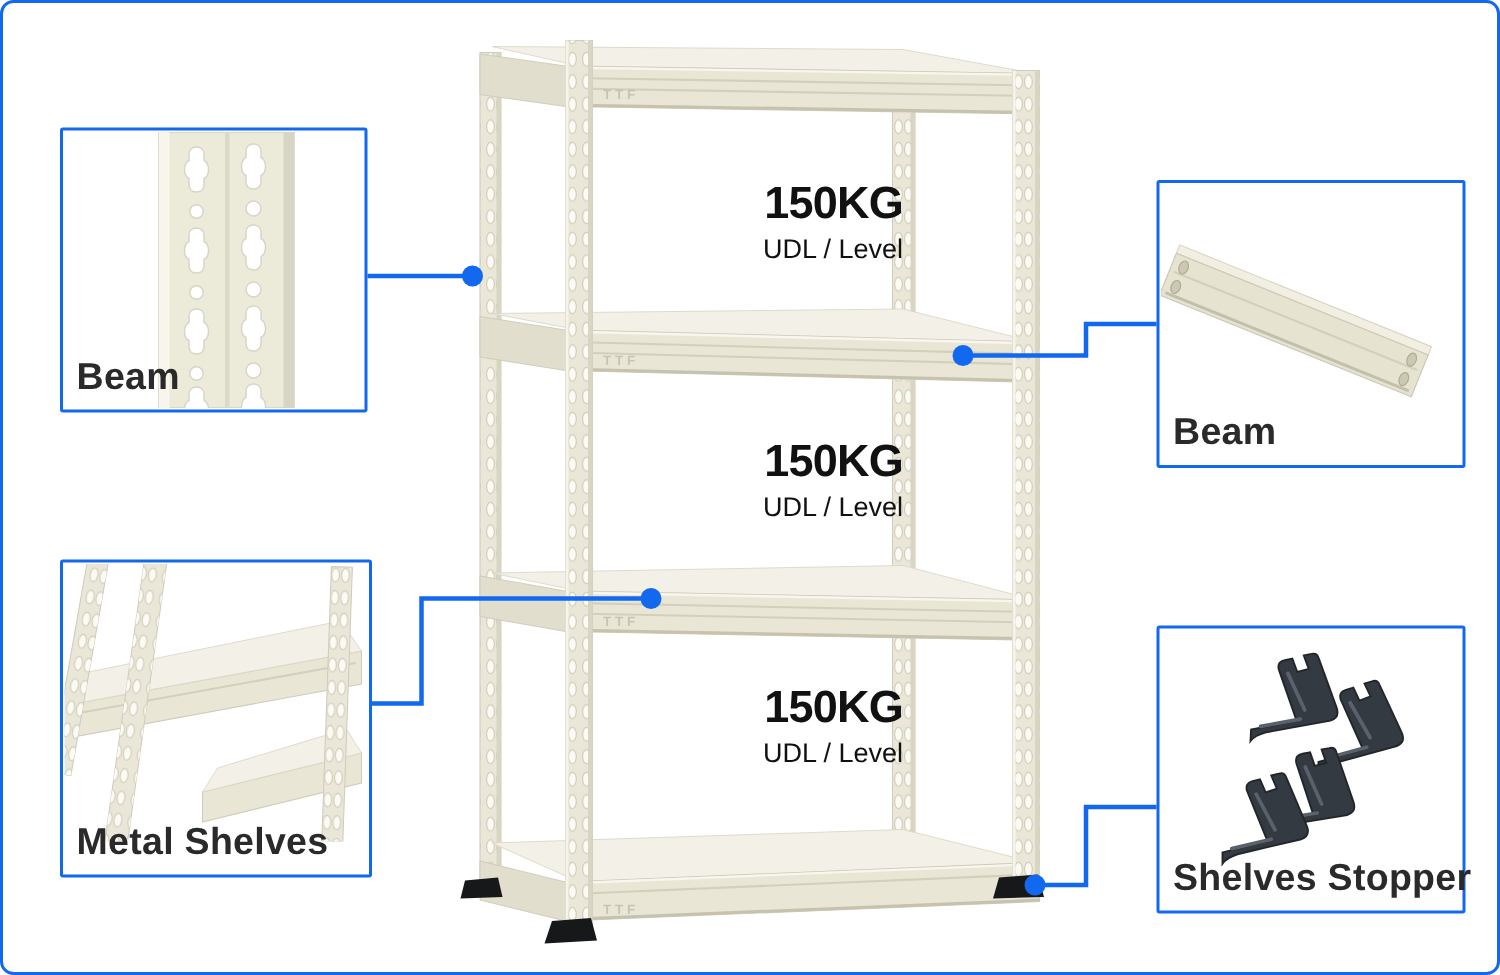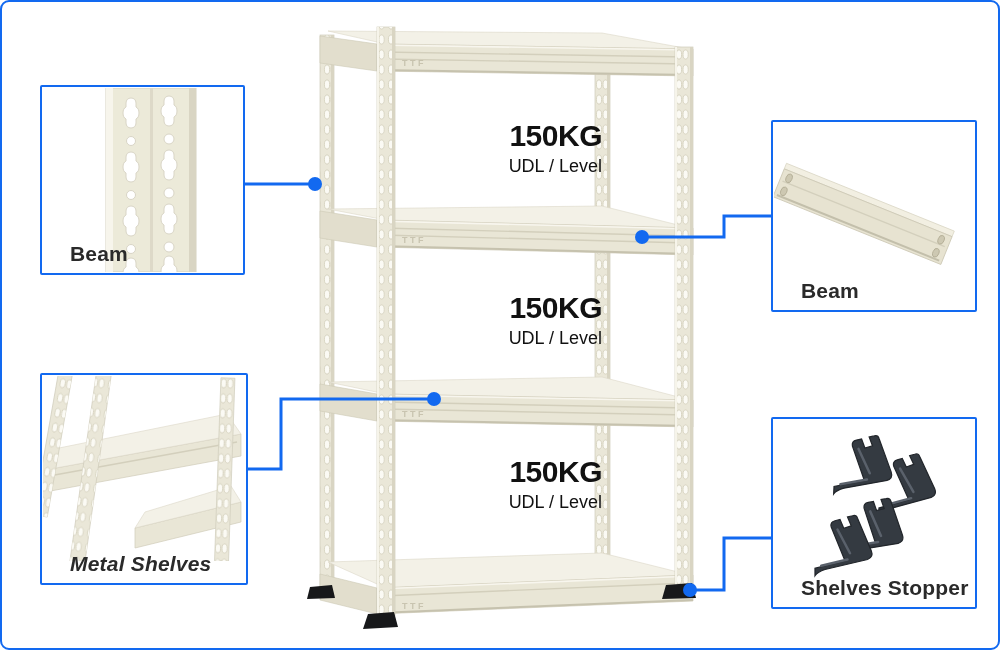--- a/index.html
+++ b/index.html
@@ -37,25 +37,25 @@
   .connector{stroke:var(--accent);stroke-width:3;fill:none}
   .dot{fill:var(--accent)}
   
   .spec{position:absolute;width:210px;text-align:right;color:var(--text-dark);}
   .spec .cap{font-size:30px;font-weight:700;letter-spacing:-.5px;line-height:1.0}
   .spec .note{font-size:18px;font-weight:400;margin-top:6px;line-height:1.0}
   
   .callout{position:absolute;background:#ffffff;border:2px solid var(--accent);border-radius:2px;}
   .callout .art{position:absolute;left:1px;top:1px;}
   .callout .callout-label{
-    position:absolute;left:28px;bottom:7px;font-size:21px;font-weight:700;
+    position:absolute;left:9px;bottom:7px;font-size:25px;font-weight:700;
     color:var(--label-dark);letter-spacing:.2px;white-space:nowrap;
   }
   .box-upright{left:38px;top:83px;width:205px;height:190px;}
-  .box-shelves{left:38px;top:371px;width:208px;height:212px;font-style:italic;}
+  .box-shelves{left:38px;top:371px;width:208px;height:212px;}
   .box-beam{left:769px;top:118px;width:206px;height:192px;}
   .box-stopper{left:769px;top:415px;width:206px;height:192px;}
   .stopper-piece{fill:var(--stopper);stroke:#22262b;stroke-width:1}
   .stopper-ridge{stroke:#5a616b;stroke-width:2;fill:none;stroke-linecap:round}
   .kslot{fill:#ffffff;stroke:#d9d5c6;stroke-width:1}
   .khole{fill:#ffffff;stroke:#d9d5c6;stroke-width:1}
 </style>
 </head>
 <body>
 

